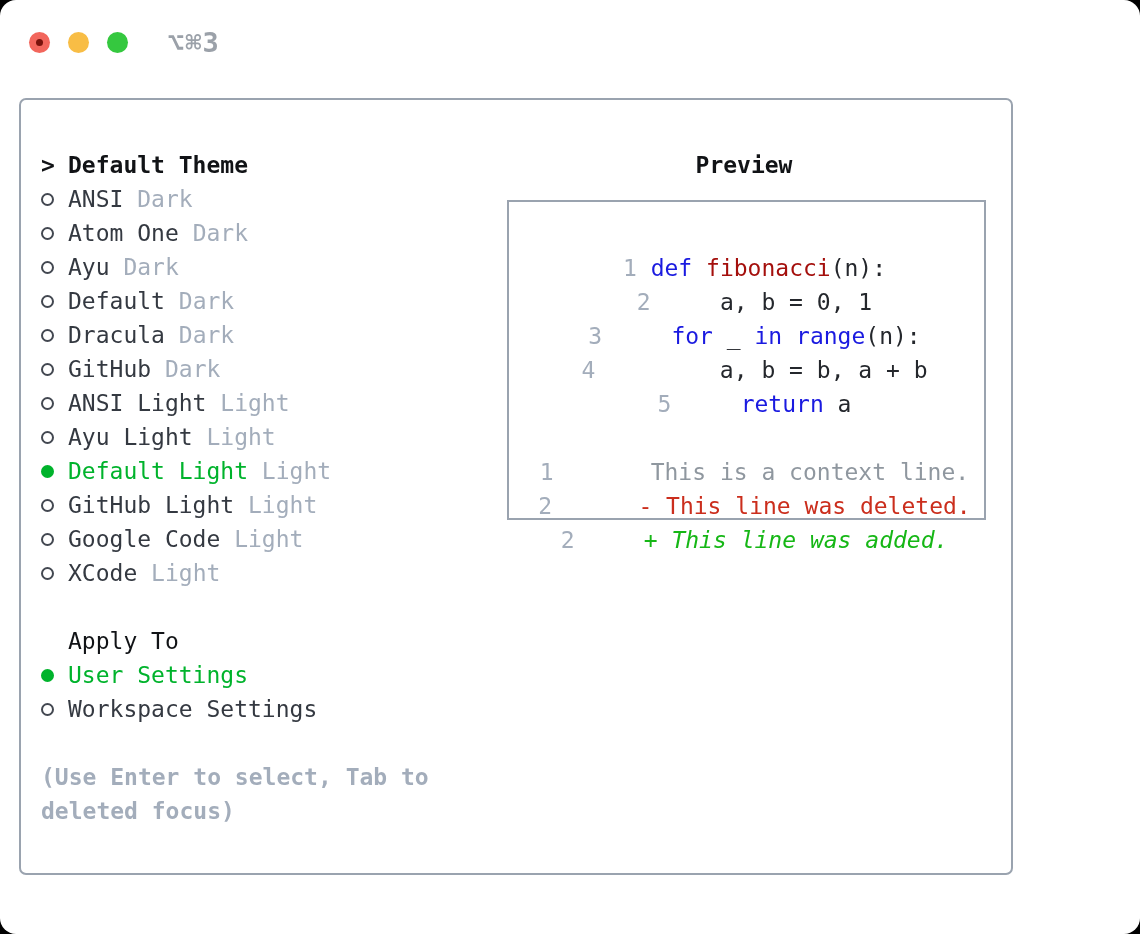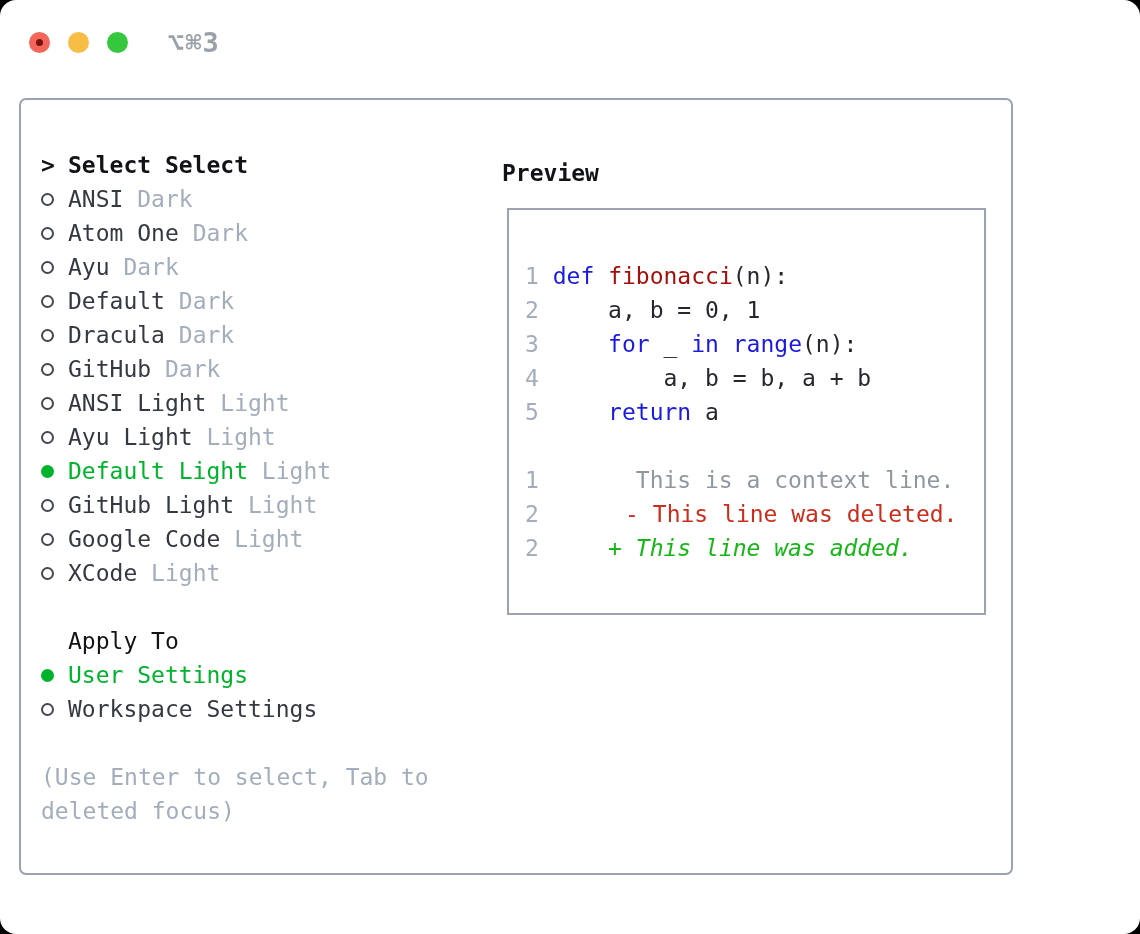--- a/index.html
+++ b/index.html
@@ -19,42 +19,42 @@
         border-radius:50%; background:var(--light-red-dot); }
   .tl-min  { background:var(--light-yellow); }
   .tl-zoom { background:var(--light-green); }
   .shortcut { margin-left:22px; font-size:27px; font-weight:700; color:var(--shortcut);
         letter-spacing:1px; }
 
   
   .panel { position:absolute; left:19px; top:98px; width:990px; height:773px;
         border:2px solid var(--border); border-radius:7px; background:#fff; }
   .left-col  { position:absolute; left:20px; top:48px; }
-  .right-col { position:absolute; left:481px; top:56px; }
+  .right-col { position:absolute; left:481px; top:48px;text-align:center; }
 
   .row { height:34px; display:flex; align-items:center; font-size:23px; color:var(--text);
          white-space:pre; }
   .bullet { width:27px; display:flex; align-items:center; flex:none; }
   .circle { width:13px; height:13px; border-radius:50%; border:2px solid var(--circle);
         box-sizing:border-box; }
   .circle.sel { background:var(--green); border-color:var(--green); }
   .cursor { font-weight:700; color:var(--heading); }
   .row.title-row, .row .name { color:var(--text); }
   .title-row { font-weight:700; color:var(--heading); }
   .variant { color:var(--dim); }
   .row.selected .name { color:var(--green); }
   .section-title { color:var(--heading); }
   .row.opt-selected .opt-label { color:var(--green); }
-  .help { font-size:23px; line-height:34px; color:var(--dim); white-space:pre; }
+  .help { font-size:23px; line-height:34px; color:var(--dim); white-space:pre;font-weight:bold; }
   .spacer { height:34px; }
 
   
   .preview-title { height:34px; line-height:34px; font-size:23px; font-weight:700;
         color:var(--heading); }
-  .preview-box { margin-top:18px; margin-left:5px; width:479px; height:407px;
+  .preview-box { margin-top:18px; margin-left:5px; width:479px; height:320px;
         border:2px solid var(--border); box-sizing:border-box; padding:49px 0 0 16px; }
   .pl { height:34px; line-height:34px; font-size:23px; white-space:pre; color:var(--code-text); }
   .ln { color:var(--line-number); }
   .c-kw  { color:var(--keyword); }
   .c-fn  { color:var(--function); }
   .c-ctx { color:var(--context); }
   .c-del { color:var(--deleted);margin-left:17px; }
   .c-add { color:var(--added);font-style:italic; }
 </style>
 </head>
@@ -64,21 +64,21 @@
   <button class="tl tl-close"></button>
   <button class="tl tl-min"></button>
   <button class="tl tl-zoom"></button>
   <span class="shortcut">⌥⌘3</span>
 </div>
 
 <div class="panel">
 
   <div class="left-col">
     <div class="row title-row">
-      <span class="bullet cursor">&gt;</span><span class="section-title">Select Select</span>
+      <span class="bullet cursor">&gt;</span><span class="section-title">Default Theme</span>
     </div>
     <div id="theme-list">
         <div class="row"><span class="bullet"><span class="circle"></span></span><span class="name">ANSI</span><span class="variant"> Dark</span></div>
         <div class="row"><span class="bullet"><span class="circle"></span></span><span class="name">Atom One</span><span class="variant"> Dark</span></div>
         <div class="row"><span class="bullet"><span class="circle"></span></span><span class="name">Ayu</span><span class="variant"> Dark</span></div>
         <div class="row"><span class="bullet"><span class="circle"></span></span><span class="name">Default</span><span class="variant"> Dark</span></div>
         <div class="row"><span class="bullet"><span class="circle"></span></span><span class="name">Dracula</span><span class="variant"> Dark</span></div>
         <div class="row"><span class="bullet"><span class="circle"></span></span><span class="name">GitHub</span><span class="variant"> Dark</span></div>
         <div class="row"><span class="bullet"><span class="circle"></span></span><span class="name">ANSI Light</span><span class="variant"> Light</span></div>
         <div class="row"><span class="bullet"><span class="circle"></span></span><span class="name">Ayu Light</span><span class="variant"> Light</span></div>

